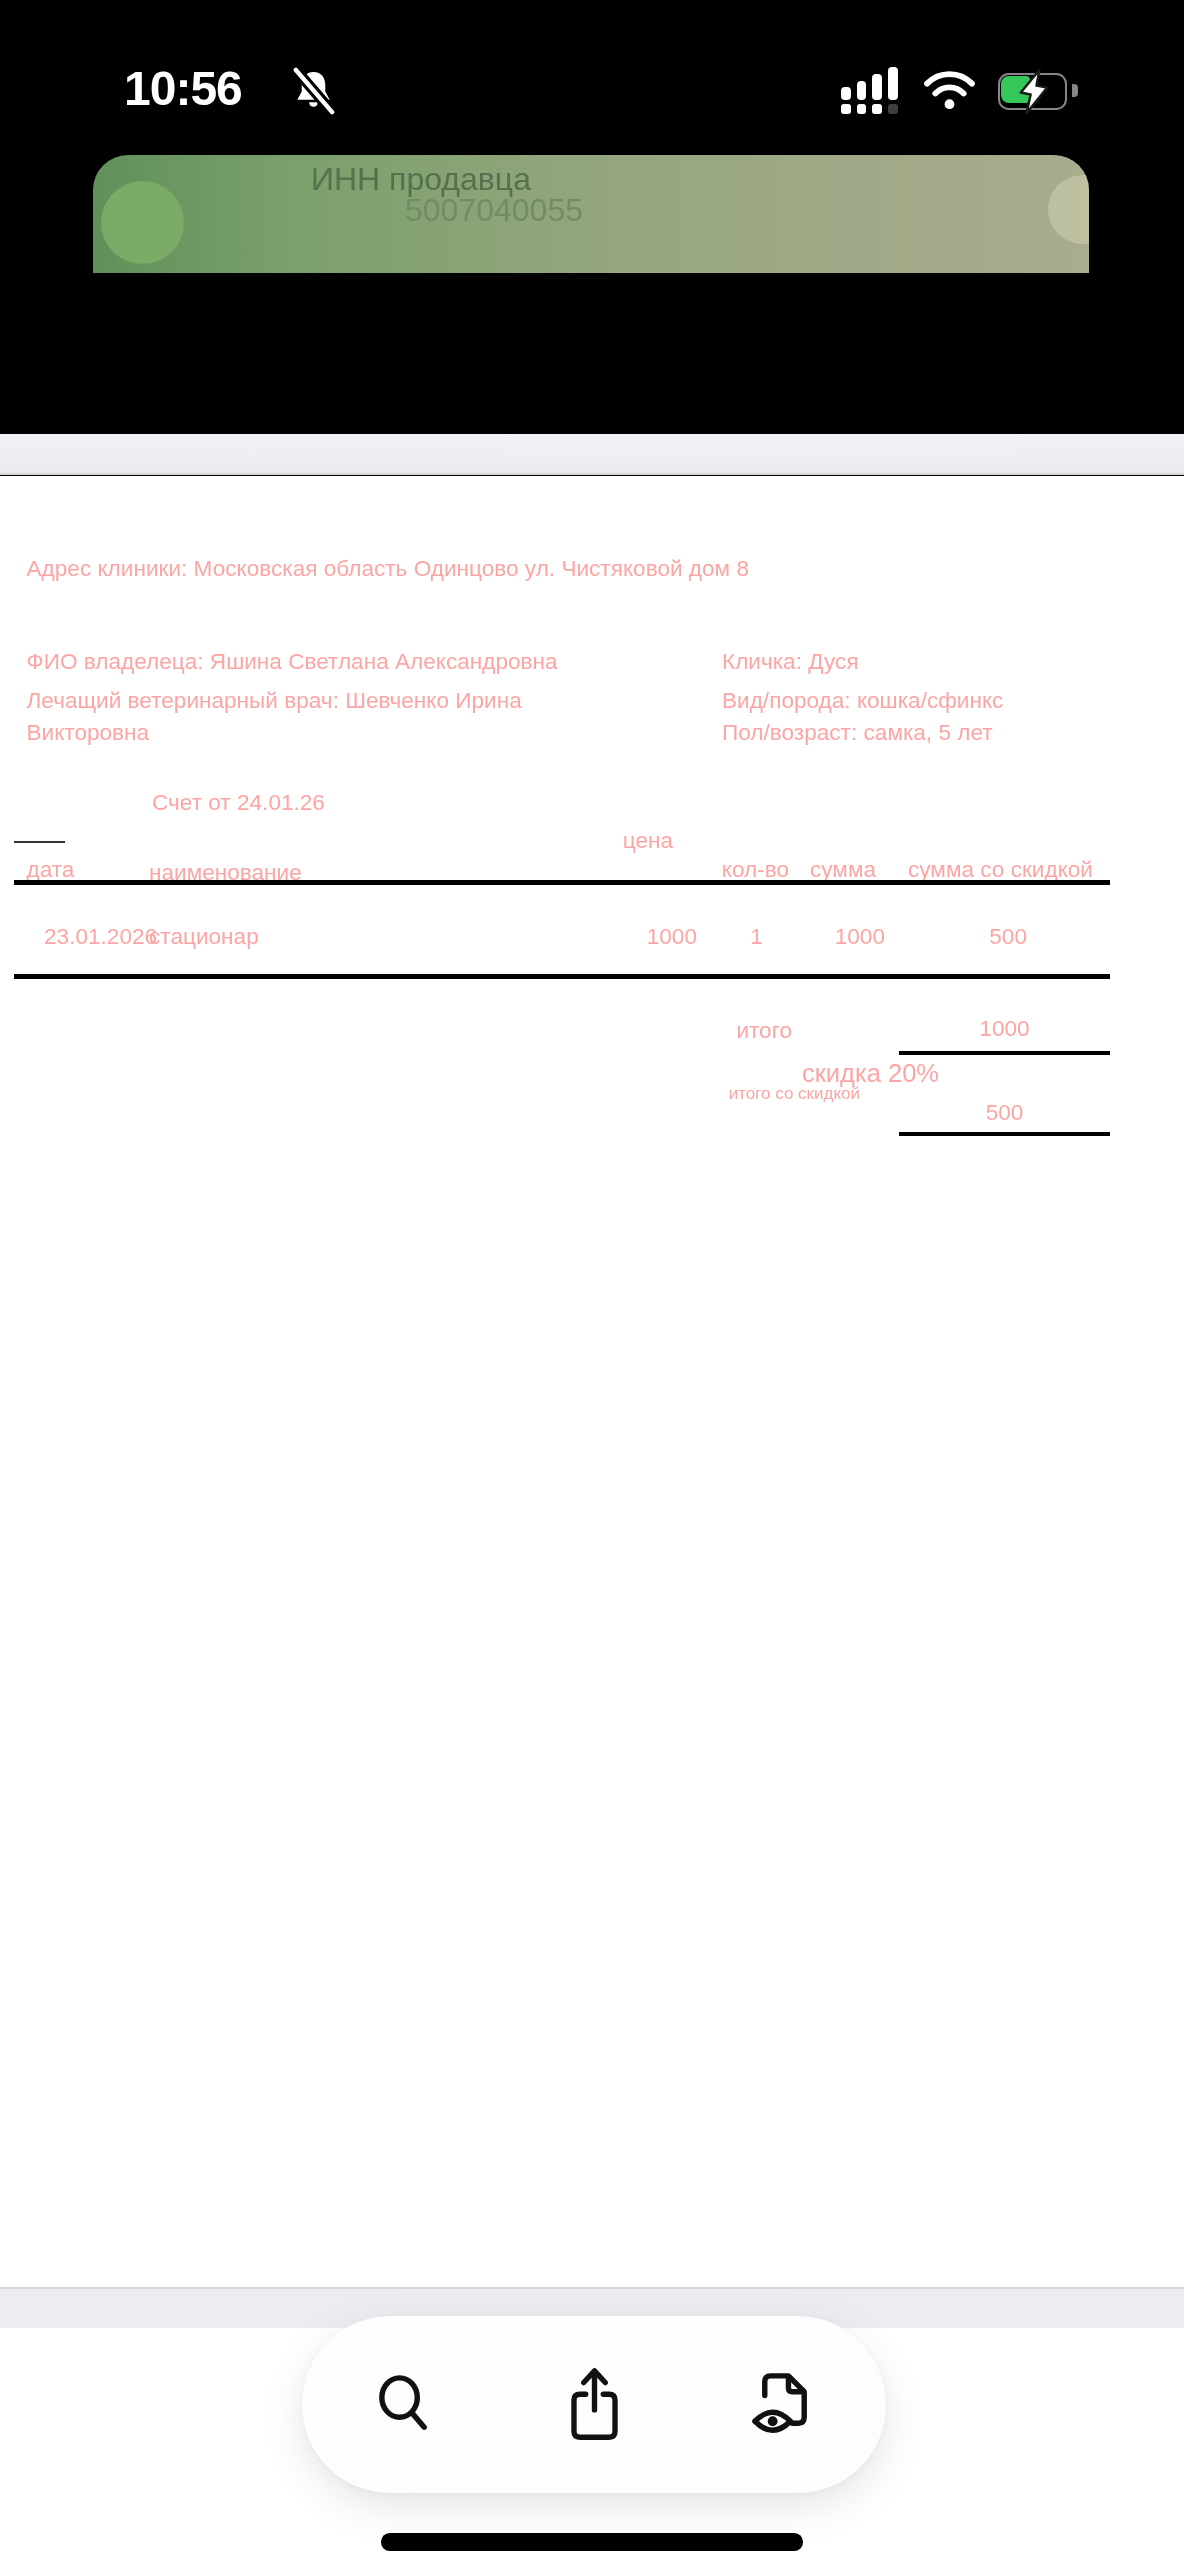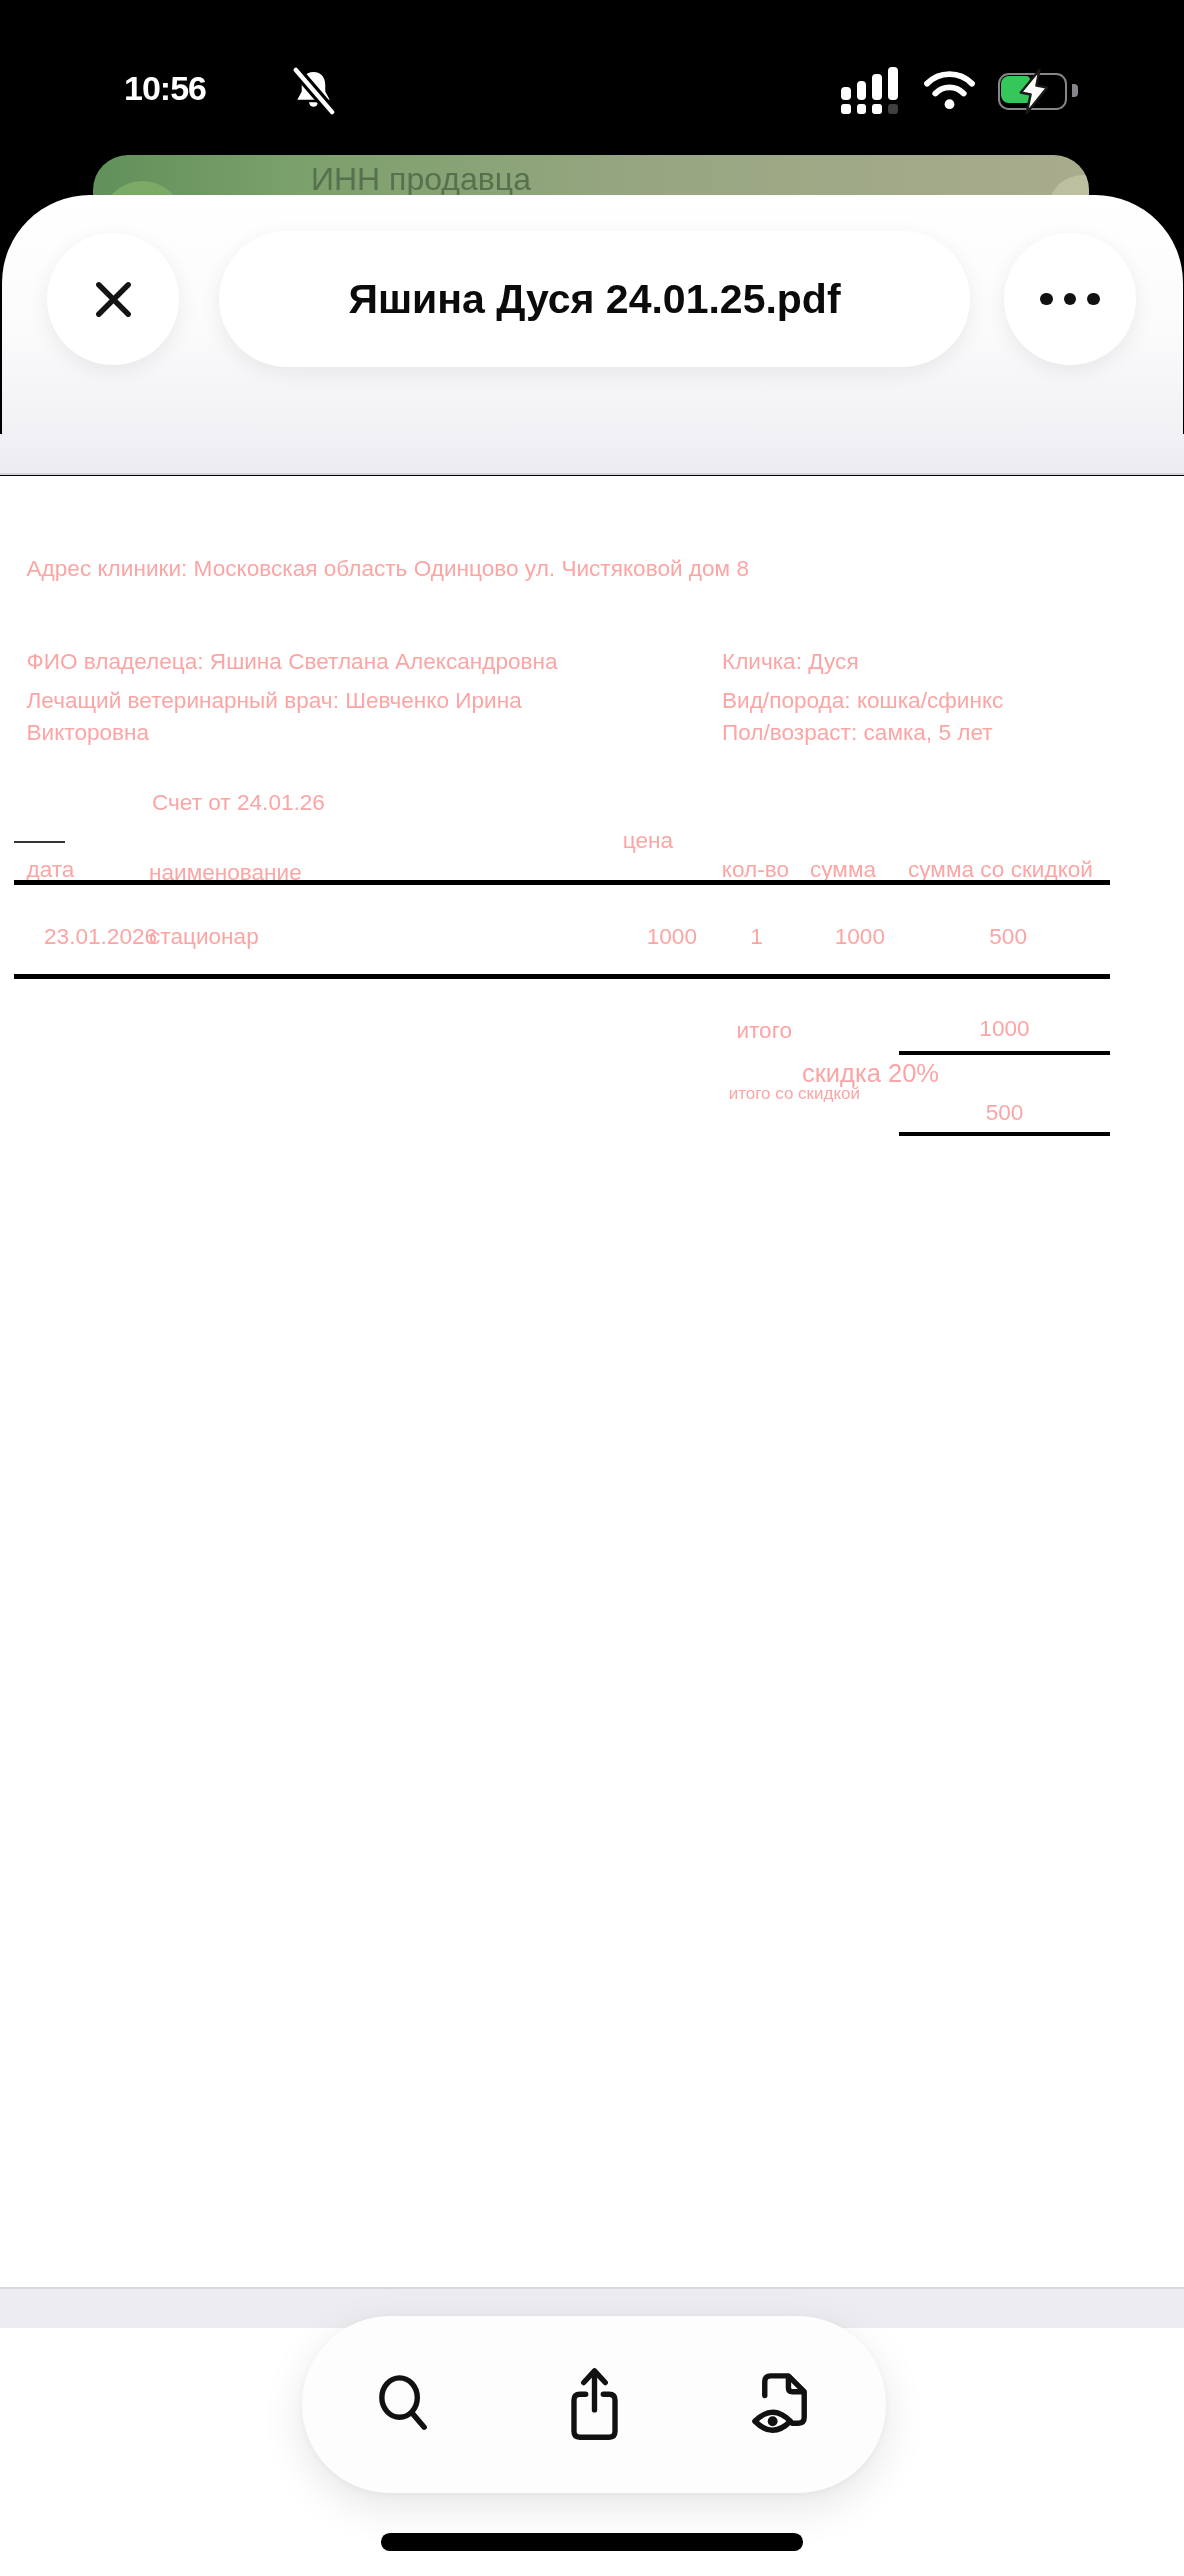--- a/index.html
+++ b/index.html
@@ -1,21 +1,21 @@
 <!DOCTYPE html>
 <html><head>
 <meta charset="utf-8">
 <style>
   html,body{margin:0;padding:0;background:#000;}
   #screen{position:relative;width:1185px;height:2576px;background:#000;overflow:hidden;
           font-family:"Liberation Sans",sans-serif;}
   .abs{position:absolute;}
 
   
-  .time{left:124px;top:61px;color:#fff;font-size:34px;font-weight:700;letter-spacing:-1px;margin-top:8px;}
+  .time{left:124px;top:61px;color:#fff;font-size:48px;font-weight:700;letter-spacing:-1px;}
   .bell{left:289px;top:67px;}
   .signal{left:841px;top:67px;width:59px;height:47px;}
   .sig-bar{position:absolute;width:9.8px;border-radius:3.9px;background:#fff;bottom:13.8px;}
   .sig-dot{position:absolute;width:9.8px;height:9.8px;border-radius:2.9px;background:#fff;bottom:0;}
   .wifi{left:922px;top:69px;}
   .battery{left:998px;top:73px;width:83px;height:37px;}
   .batt-body{position:absolute;left:0;top:0;width:65px;height:33px;border:2.9px solid #85858a;border-radius:10.8px;}
   .batt-fill{position:absolute;left:2.9px;top:2.9px;width:29.5px;height:27.5px;background:#35c759;border-radius:7.9px 3.9px 3.9px 7.9px;}
   .batt-nub{position:absolute;left:74px;top:10.8px;width:5.9px;height:12.8px;background:#85858a;border-radius:0 3.9px 3.9px 0;}
   .bolt{position:absolute;left:15.7px;top:-3.9px;}
@@ -102,38 +102,20 @@
     </svg>
   </div>
 
   <div class="abs peek">
     <div class="peek-avatar"></div>
     <div class="peek-circle"></div>
     <div class="peek-label">ИНН продавца</div>
     <div class="peek-value">5007040055</div>
   </div>
 
-  <div class="abs sheet">
-    <div class="round-btn close-btn">
-      <svg width="57" height="57" viewBox="0 0 58 58">
-        <line x1="14" y1="14" x2="44" y2="44" stroke="#141414" stroke-width="5.5" stroke-linecap="round"></line>
-        <line x1="44" y1="14" x2="14" y2="44" stroke="#141414" stroke-width="5.5" stroke-linecap="round"></line>
-      </svg>
-    </div>
-    <div class="title-pill">
-      <span>Яшина Дуся 24.01.25.pdf</span>
-    </div>
-    <div class="round-btn more-btn">
-      <div class="dots">
-          <i></i>
-          <i></i>
-          <i></i>
-        </div>
-    </div>
-  </div>
   <div class="abs divider-strip"></div>
 
   <div class="abs page"></div>
 
   <div class="abs doc" style="left:26.5px;top:556px;">Адрес клиники: Московская область Одинцово ул. Чистяковой дом 8</div>
 
   <div class="abs doc" style="left:26.5px;top:649px;">ФИО владелеца: Яшина Светлана Александровна</div>
   <div class="abs doc" style="left:722px;top:649px;">Кличка: Дуся</div>
 
   <div class="abs doc" style="left:26.5px;top:688px;">Лечащий ветеринарный врач: Шевченко Ирина</div>

